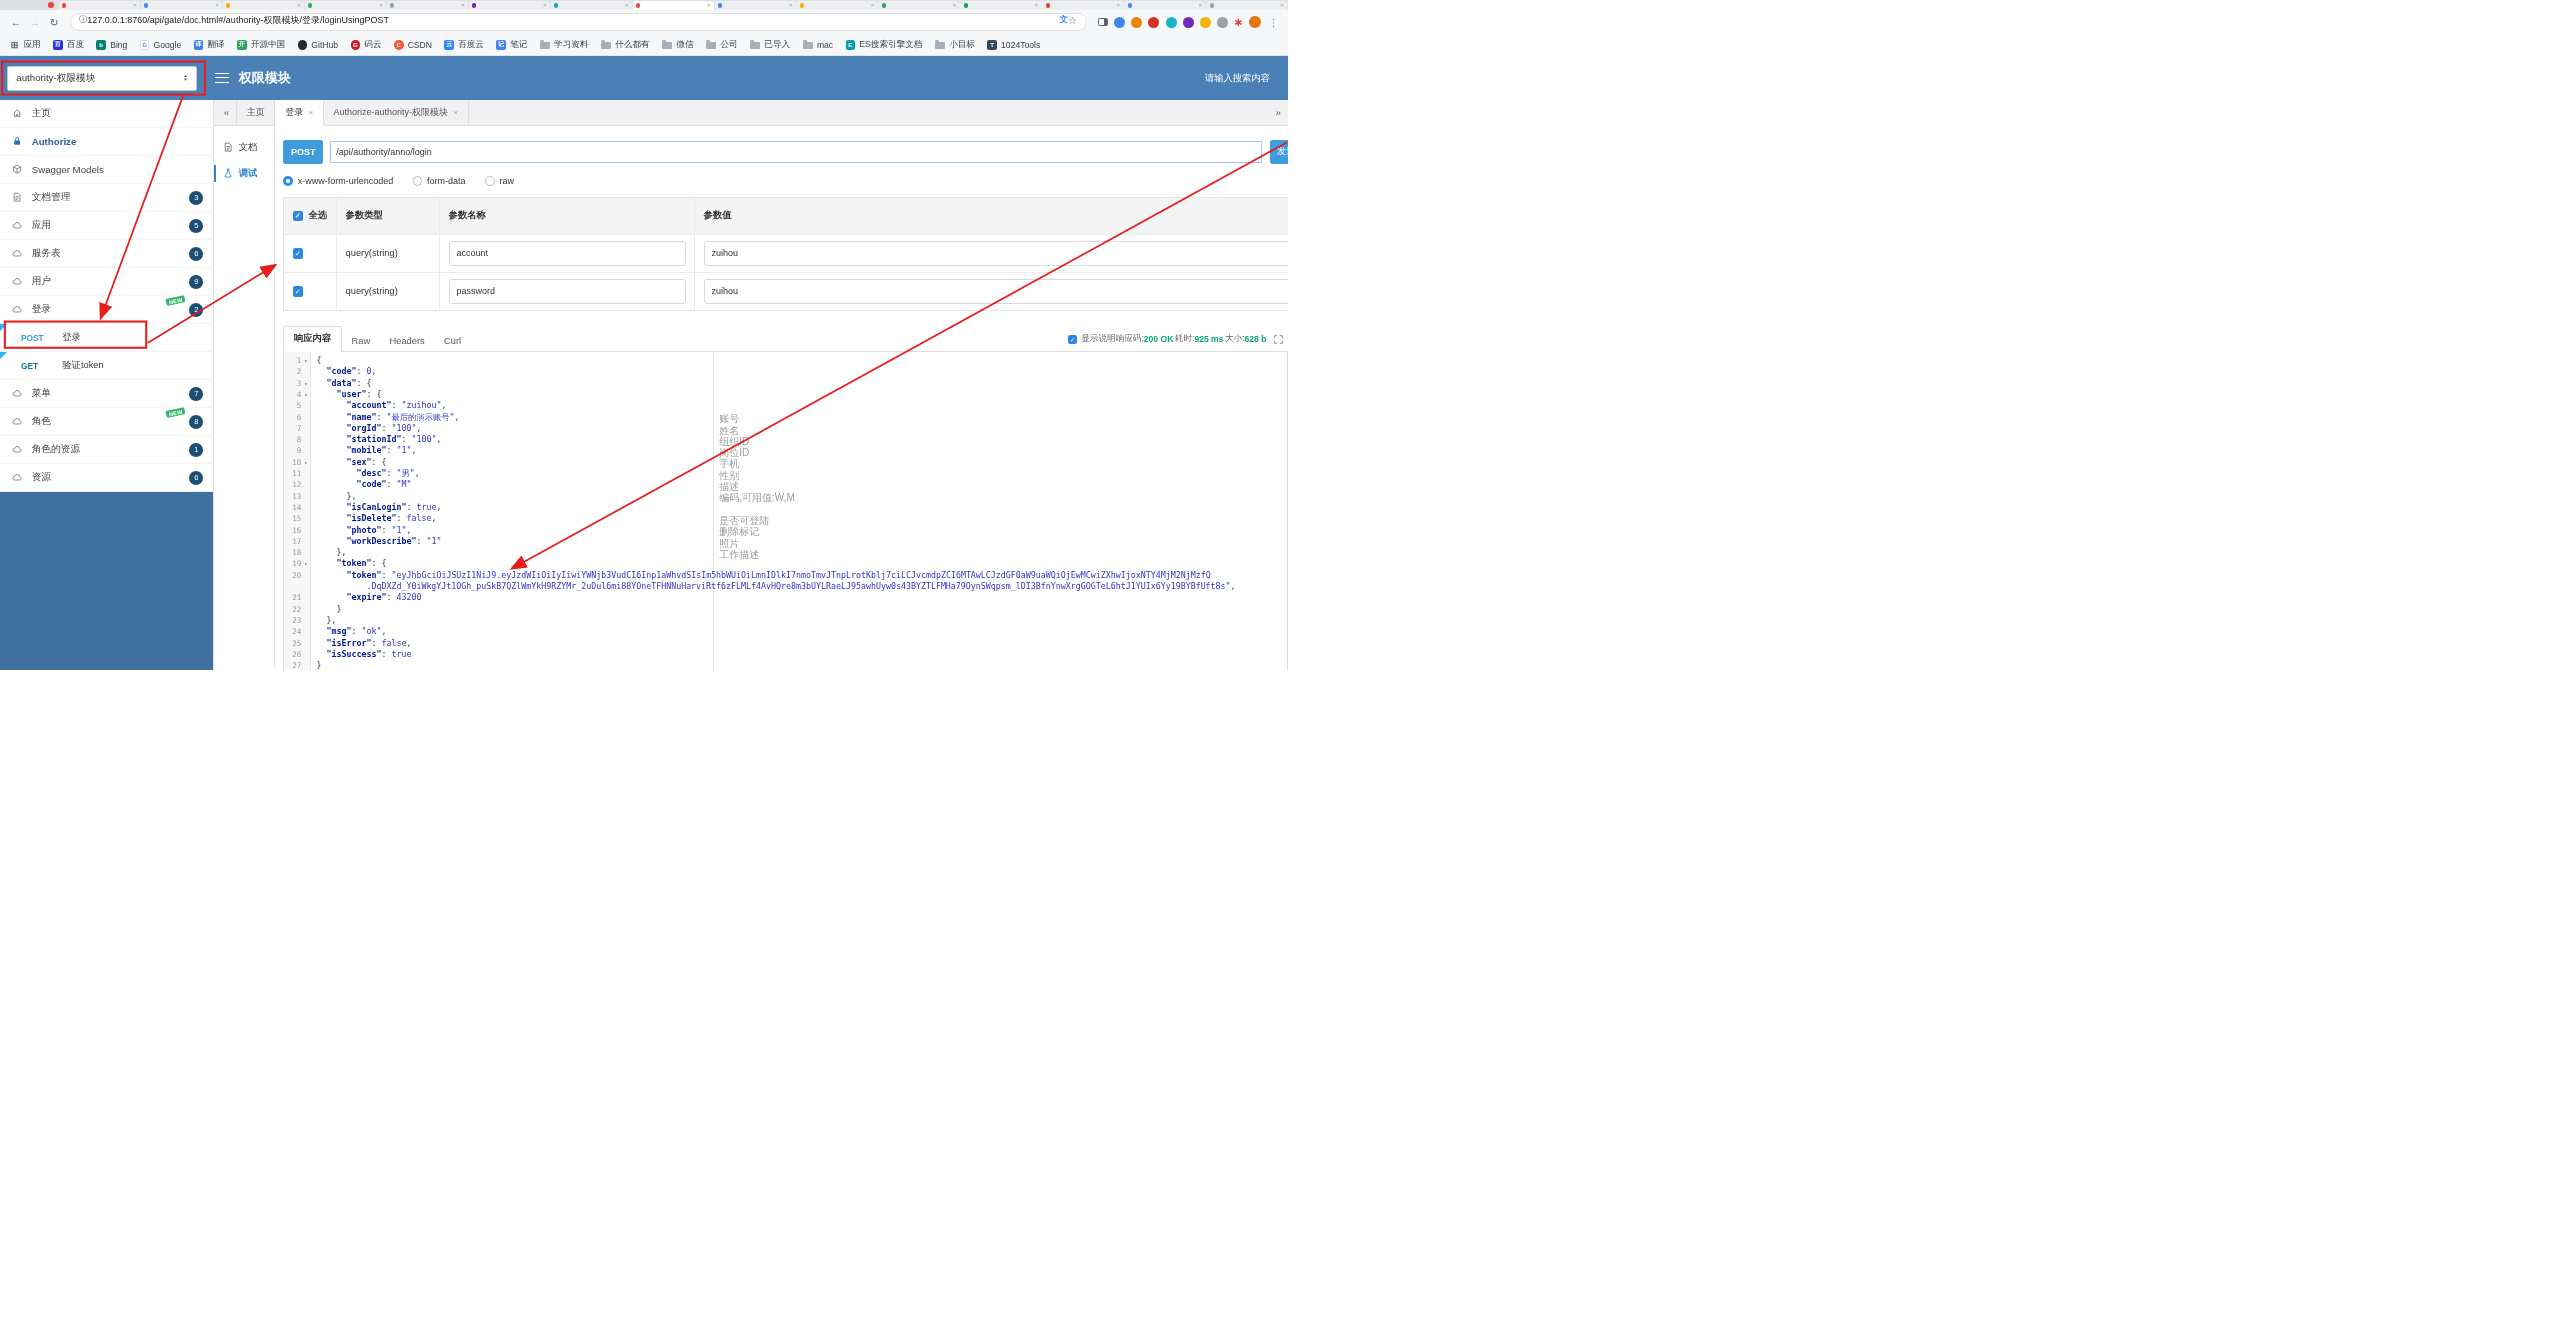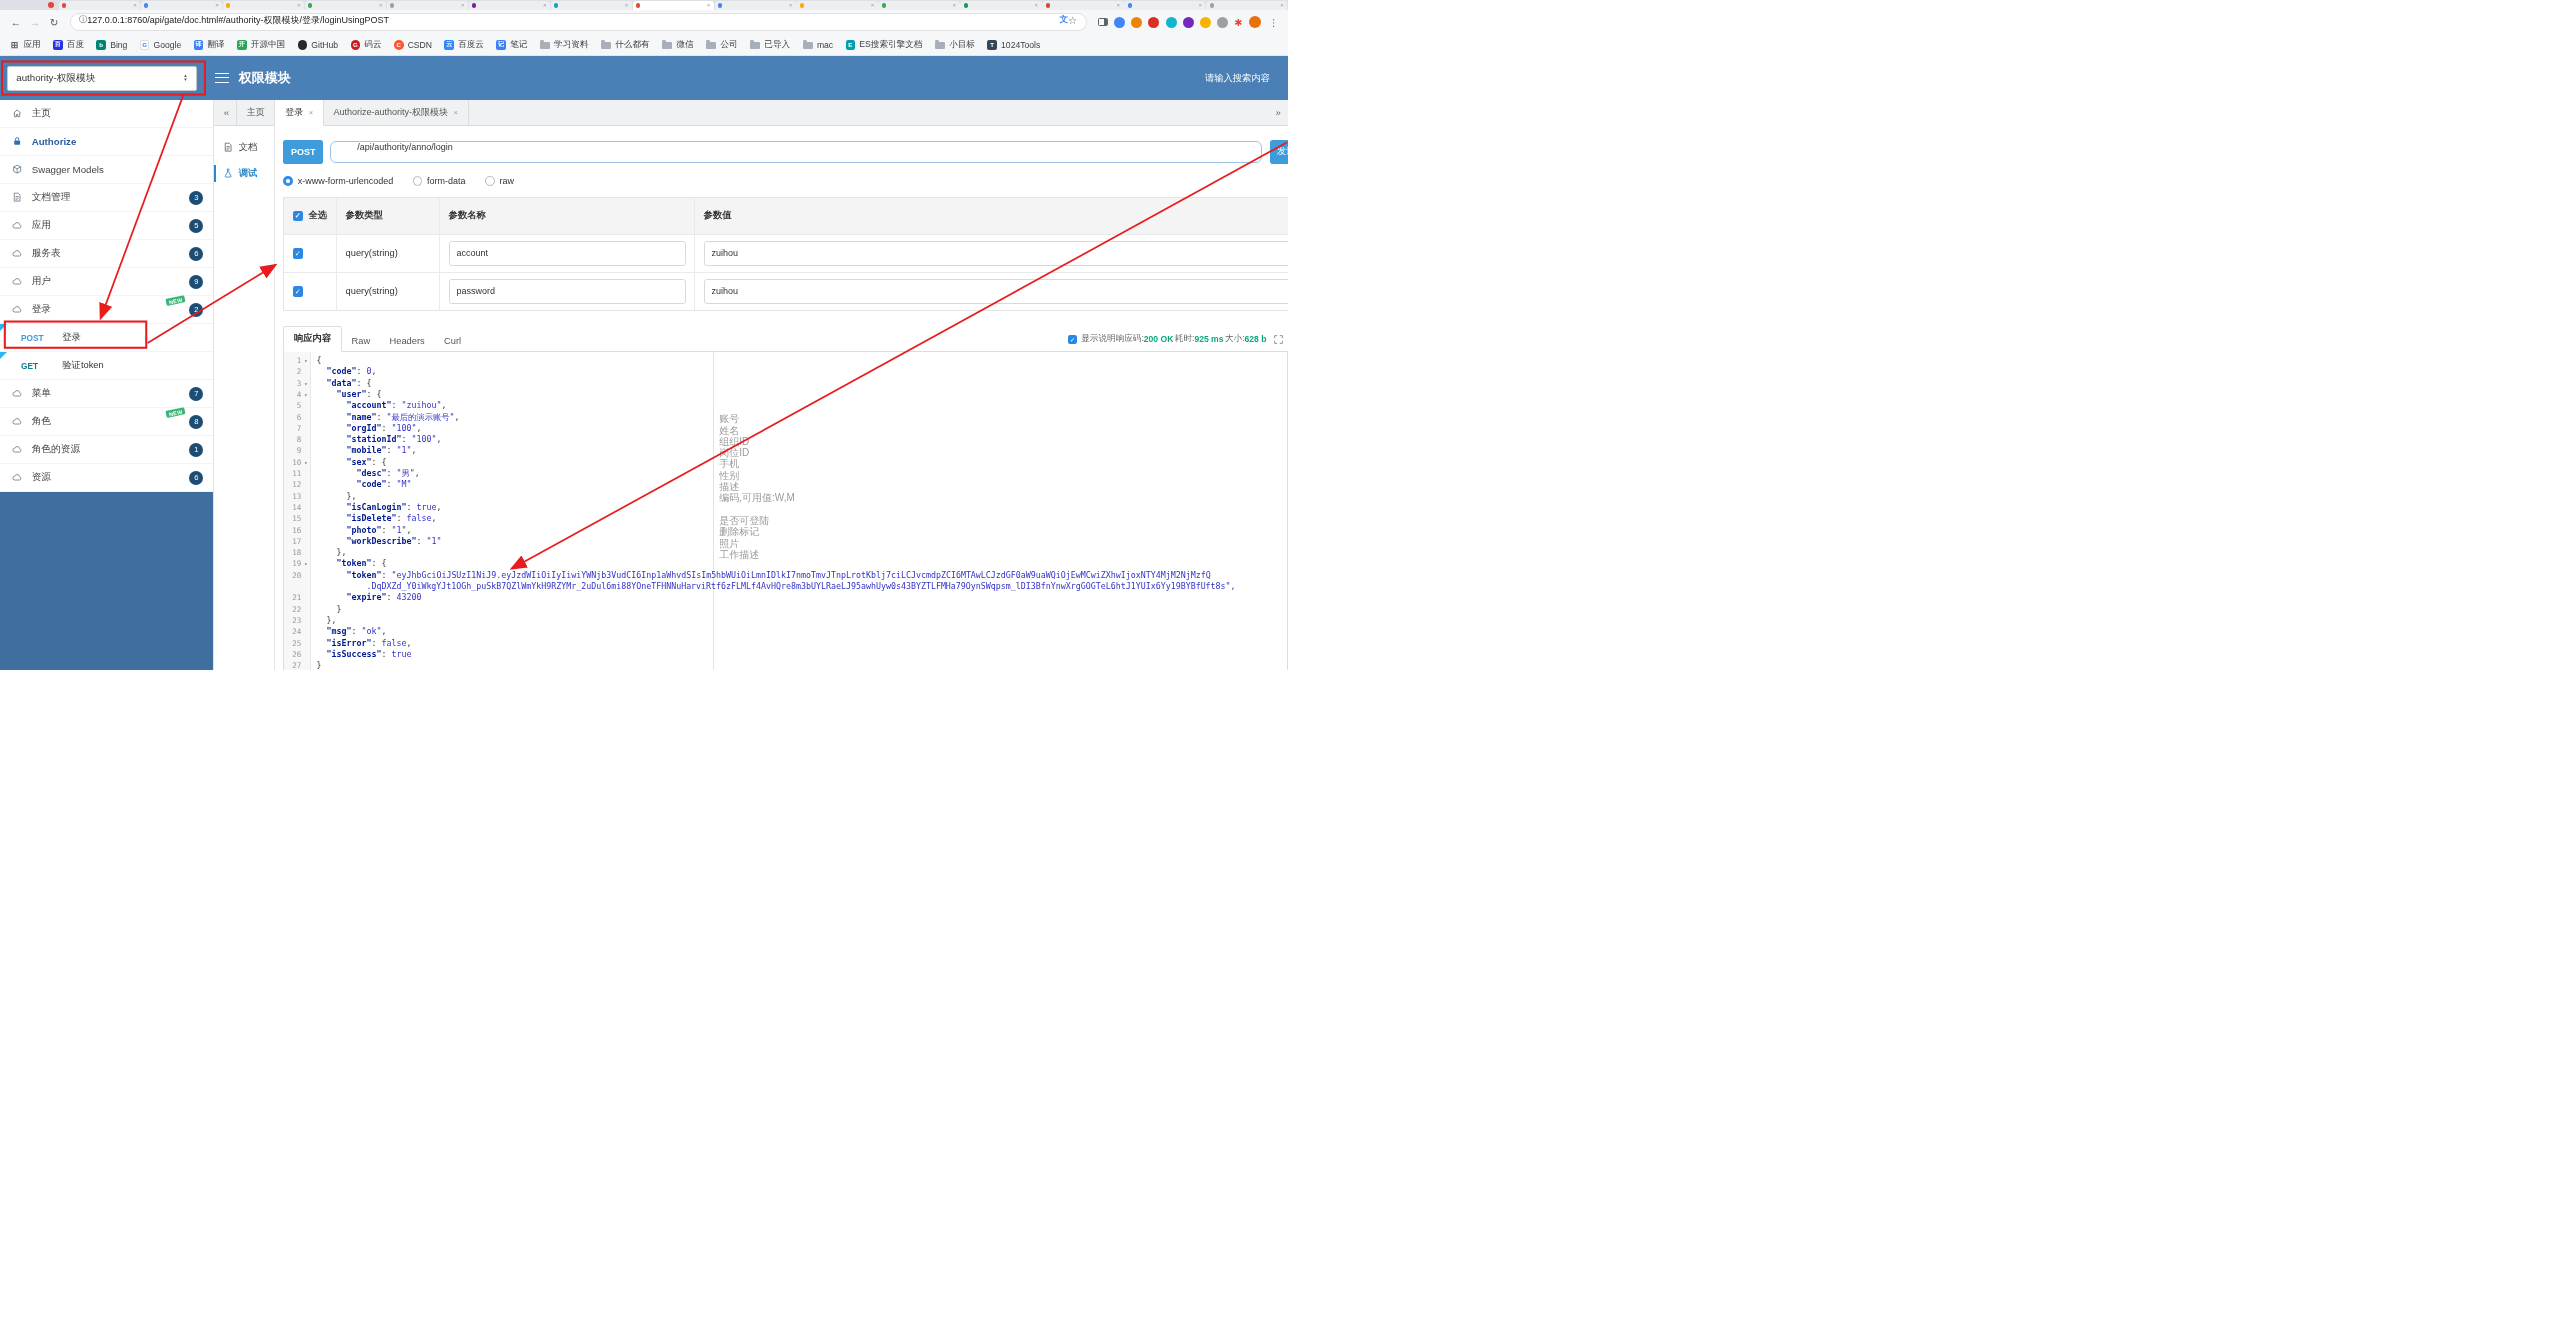--- a/index.html
+++ b/index.html
@@ -108,21 +108,21 @@
   .dn-item{height:26px;display:flex;align-items:center;padding-left:9px;gap:5.5px;font-size:9.3px;color:#444;position:relative}
   .dn-item .ic{display:flex;color:#666}
   .dn-item .ic svg{width:10.3px;height:10.3px}
   .dn-item.active{color:#2f87cb;font-weight:bold}
   .dn-item.active .ic{color:#2f87cb}
   .dn-item.active::before{content:"";position:absolute;left:0;top:4.8px;bottom:4.8px;width:2.1px;background:#2f87cb}
 
   #content{flex:1;min-width:0;padding:14px 0 0 8.3px;position:relative}
   .req-row{display:flex;align-items:center;width:calc(100% + 32px)}
   .post-badge{width:40px;height:23.5px;flex:none;background:var(--accent-blue,#3e9bdc);border-radius:2.8px;color:#fff;font-size:9px;font-weight:bold;display:flex;align-items:center;justify-content:center}
-  .path-box{flex:1;min-width:0;height:22px;margin-left:7px;border:0.7px solid #9fc3e4;border-radius:6px;background:#fff;display:flex;align-items:flex-start;padding:0 26px;font-size:9px;color:#333}
+  .path-box{flex:1;min-width:0;height:22px;margin-left:7px;border:0.7px solid #9fc3e4;border-radius:1px;background:#fff;display:flex;align-items:center;padding:0 5px;font-size:9px;color:#333}
   .send-btn{flex:none;width:50px;height:23.5px;margin-left:8.3px;background:var(--accent-blue,#3e9bdc);border:none;border-radius:2.8px;color:#fff;font-size:9px;text-align:left;padding:0 0 0 7px;font-family:inherit}
 
   .ct-row{display:flex;gap:19.3px;margin-top:12.4px}
   .ct-opt{display:flex;align-items:center;gap:4.8px;font-size:9px;color:#333}
   .radio{width:9.7px;height:9.7px;border-radius:50%;border:0.7px solid #b9b9b9;background:#fff;flex:none}
   .radio.checked{border:3.1px solid #2d8cf0}
 
   .param-table{margin-top:11px;width:100%;border:0.7px solid #e4e4e4;border-right:none}
   .pt-row{display:flex;border-bottom:0.7px solid #eaeaea}
   #ptrows .pt-row:last-child{border-bottom:none}

